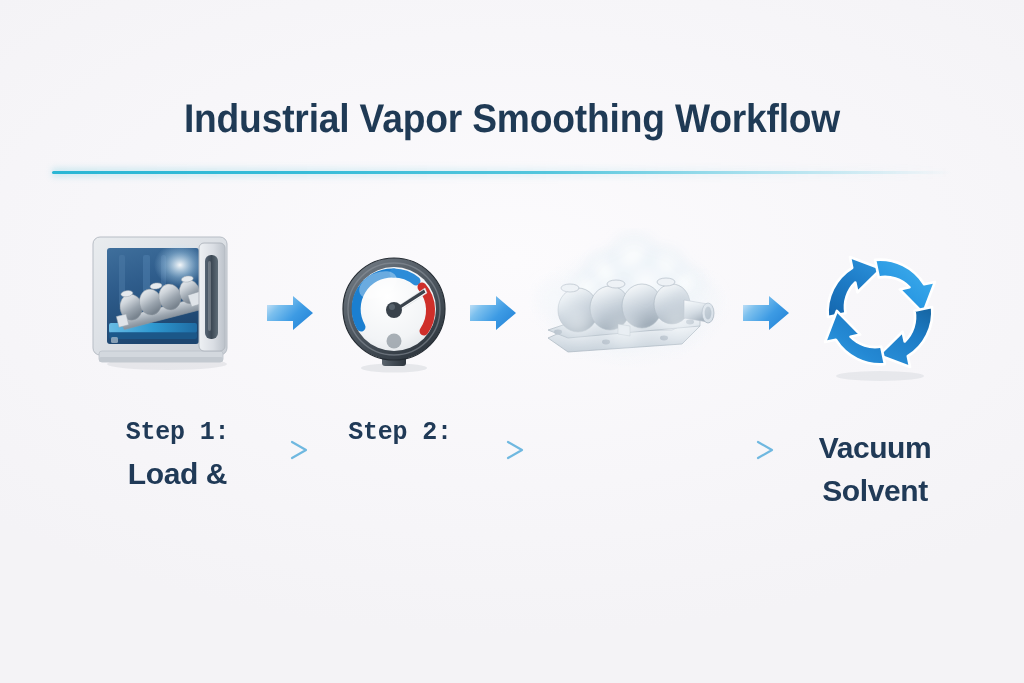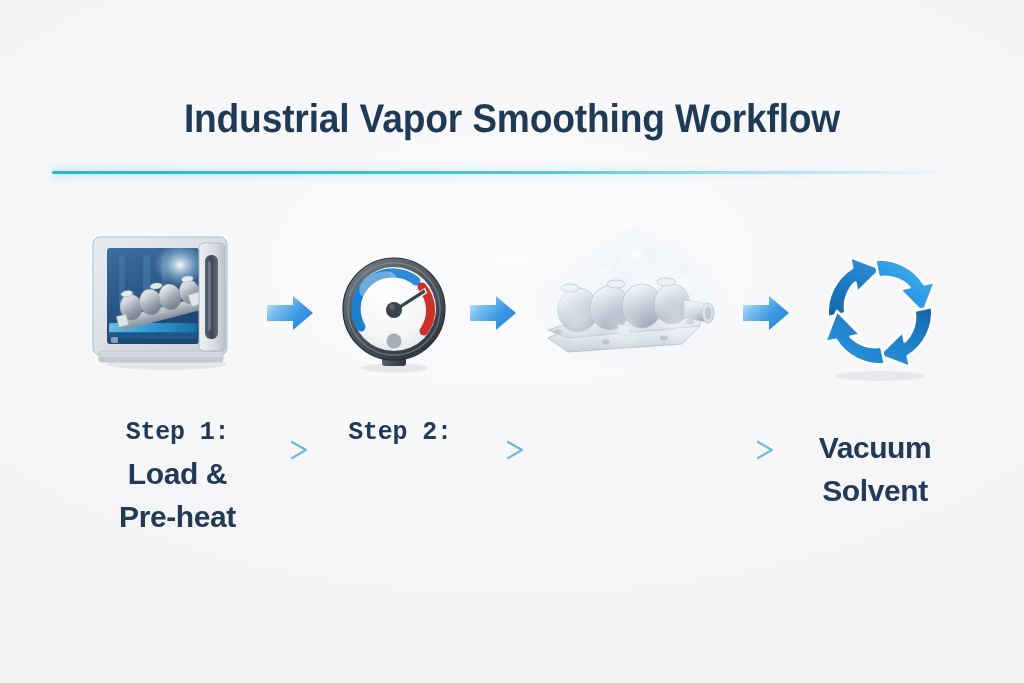--- a/index.html
+++ b/index.html
@@ -468,21 +468,20 @@
         </linearGradient>
       </defs>
       <path d="M2 12 L82 12" fill="none" stroke="url(#ta3)" stroke-width="2.2"></path>
       <path d="M70 4 L84 12 L70 20" fill="none" stroke="#6fb8e0" stroke-width="2.2" stroke-linecap="round" stroke-linejoin="round"></path>
     </svg>
   </div>
 
   <div class="step-label" id="label-1">
     <span class="sl-head">Step 1:</span>
     <span class="sl-l1">Load &amp;</span>
-    <span class="sl-l2">Pre-heat</span>
   </div>
 
   <div class="step-label" id="label-2">
     <span class="sl-head">Step 2:</span>
   </div>
 
 
   <div class="step-label" id="label-4">
     <span class="sl-l1">Vacuum</span>
     <span class="sl-l2">Solvent</span>

